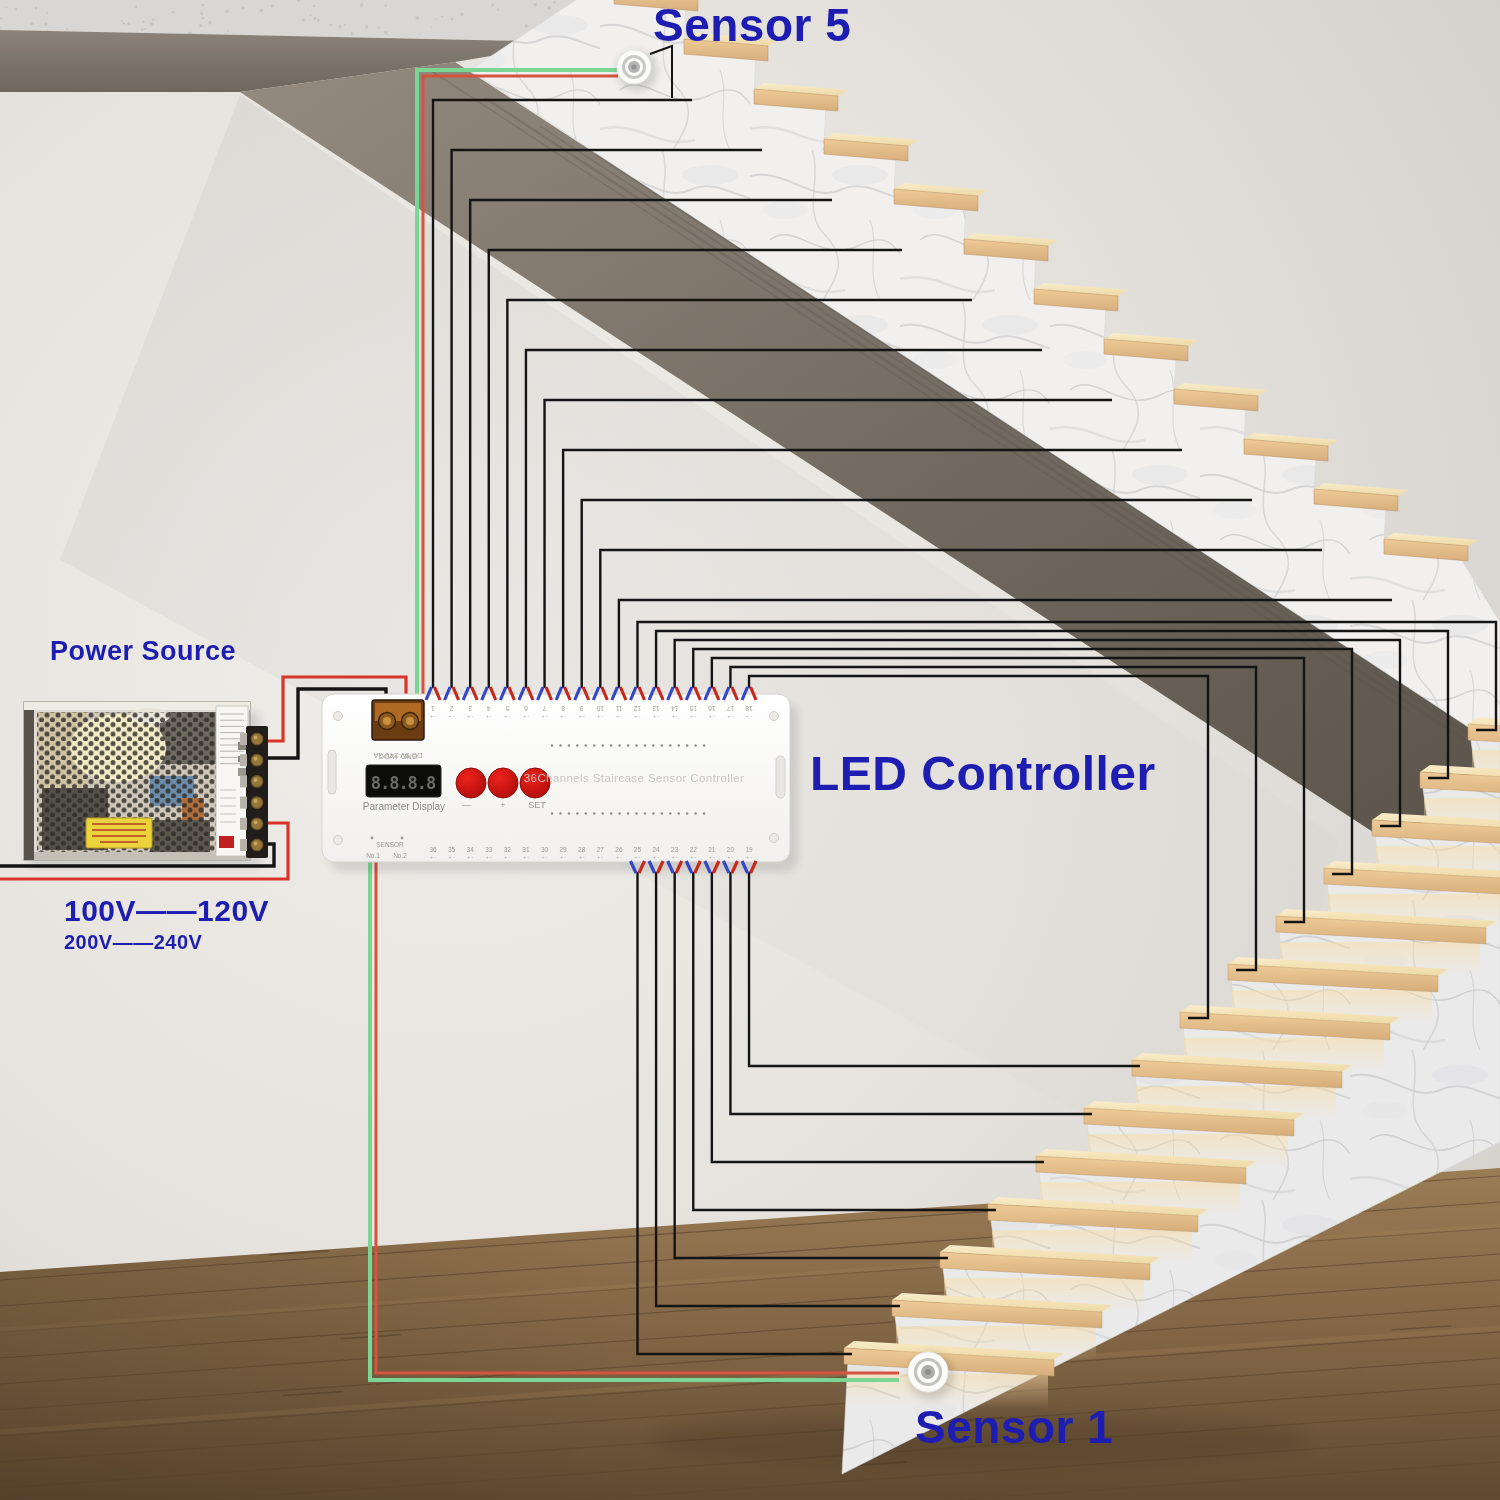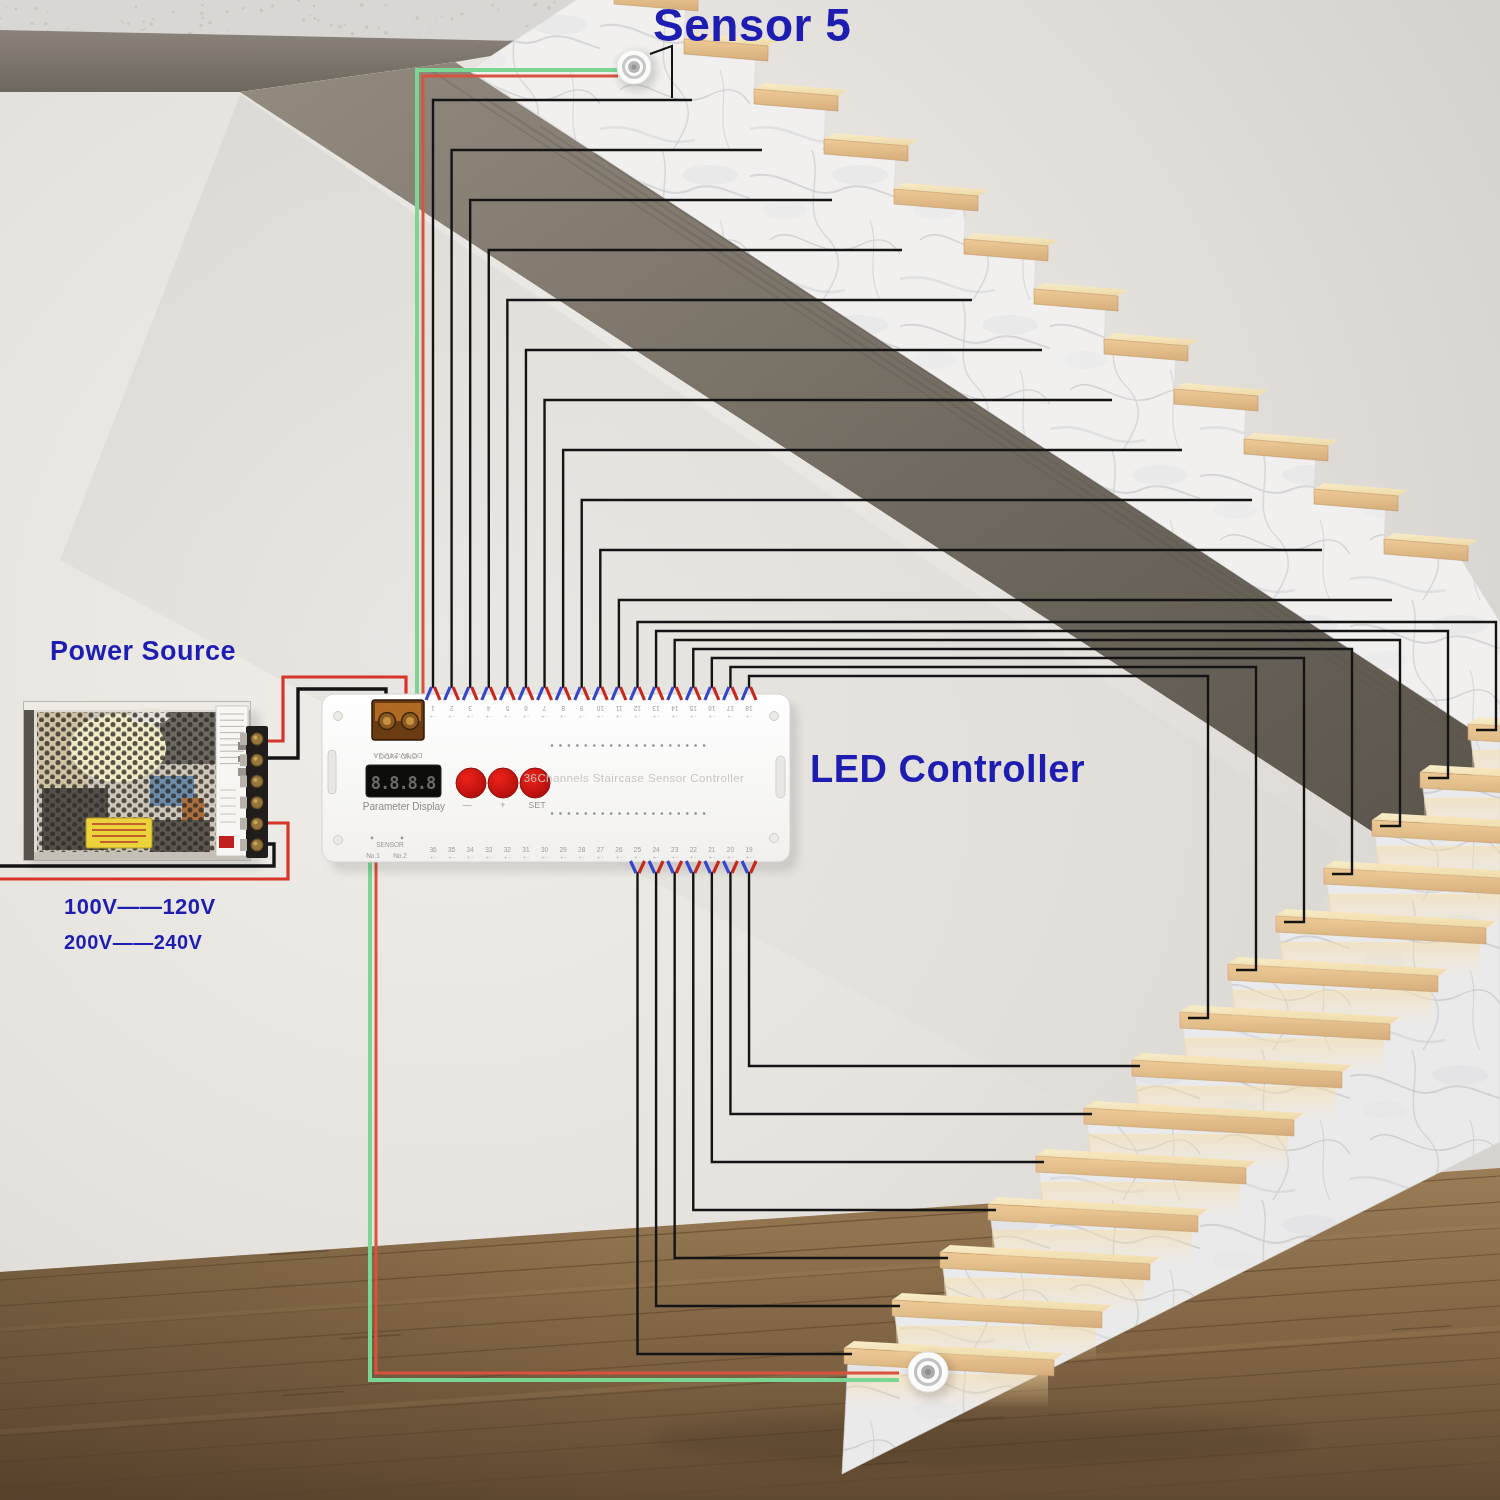--- a/index.html
+++ b/index.html
@@ -615,17 +615,18 @@
           <text x="730.44" y="859" font-size="5" fill="#b3b0ab" text-anchor="middle">+ -</text>
           <text x="749.03" y="711" font-size="6.5" fill="#a09c97" text-anchor="middle" transform="rotate(180 749.03 708.5)">18</text>
           <text x="749.03" y="718" font-size="5" fill="#b3b0ab" text-anchor="middle">+ -</text>
           <text x="749.03" y="852" font-size="6.5" fill="#a09c97" text-anchor="middle">19</text>
           <text x="749.03" y="859" font-size="5" fill="#b3b0ab" text-anchor="middle">+ -</text>
         </g>
   </g>
 </svg>
 
 <div class="biglbl" style="left:653px;top:2px;font-size:46px;">Sensor 5</div>
-<div class="biglbl" style="left:810px;top:750px;font-size:38px;">LED Controller</div>
+<div class="biglbl" style="left:915px;top:1404px;font-size:46px;">Sensor 1</div>
+<div class="biglbl" style="left:810px;top:750px;font-size:48px;">LED Controller</div>
 <div class="biglbl" style="left:50px;top:638px;font-size:27px;text-align:center;">Power Source</div>
-<div class="biglbl" style="left:64px;top:896px;font-size:22px;">100V——120V</div>
+<div class="biglbl" style="left:64px;top:896px;font-size:30px;">100V——120V</div>
 <div class="biglbl" style="left:64px;top:932px;font-size:20px;">200V——240V</div>
 </div>
 
 </body></html>

